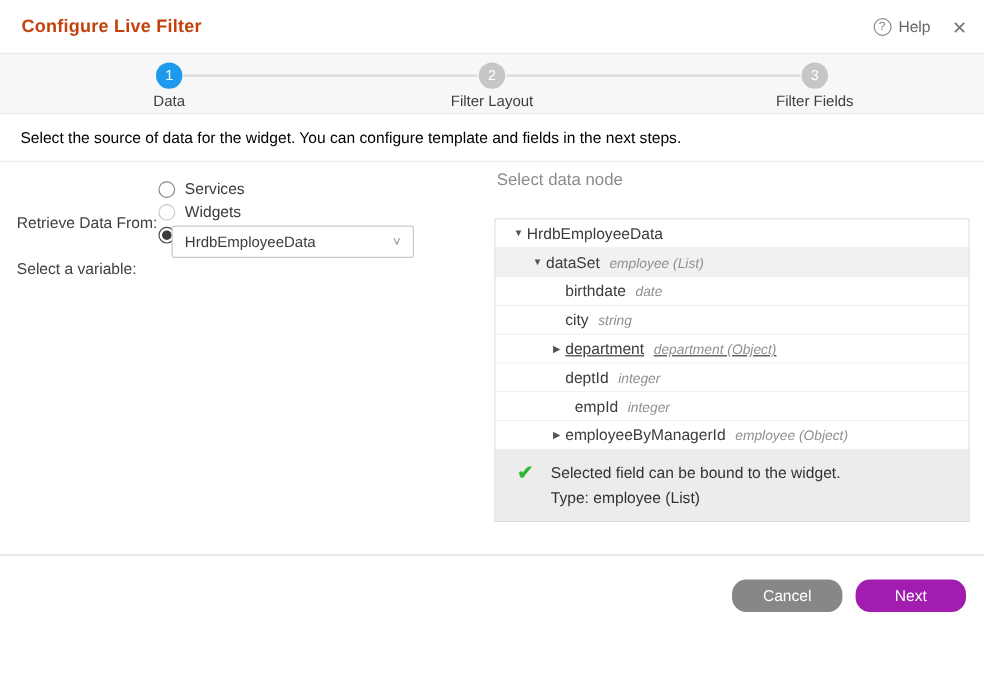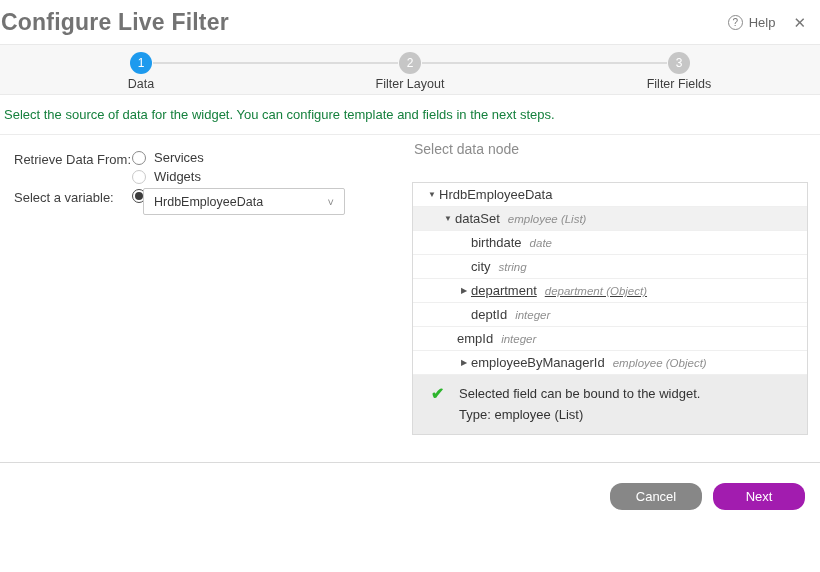--- a/index.html
+++ b/index.html
@@ -2,22 +2,22 @@
 <html><head>
 <meta charset="utf-8">
 <style>
   * { margin:0; padding:0; box-sizing:border-box; }
   html,body { width:820px; height:572px; background:#fff; overflow:hidden;
     font-family:"Liberation Sans", sans-serif; -webkit-font-smoothing:antialiased; }
   .dialog { position:relative; width:820px; height:572px; background:#fff; }
 
   
   .hdr { position:relative; height:45px; border-bottom:1px solid #e9e9e9; background:#fff; }
-  .hdr-title { position:absolute; left:1px; top:0; line-height:45px; font-size:23px;
-    font-weight:700; color:#737373; letter-spacing:.2px; }
+  .hdr-title { position:absolute; left:18px; top:0; line-height:45px; font-size:15px;
+    font-weight:700; color:#c2410c; letter-spacing:.2px; }
   .hdr-right { position:absolute; right:10px; top:0; height:45px; display:flex;
     align-items:center; gap:14px; }
   .help-btn { display:flex; align-items:center; gap:6px; color:#666; font-size:13px; cursor:pointer; }
   .qmark { display:inline-flex; align-items:center; justify-content:center; width:15px; height:15px;
     border:1px solid #8a8a8a; border-radius:50%; font-size:10px; color:#777; }
   .close-btn { color:#777; font-size:15px; cursor:pointer; padding:0 4px; }
 
   
   .stepper { position:relative; height:50px; background:#f7f7f7; border-bottom:1px solid #eaeaea; }
   .connector { position:absolute; top:17px; height:2px; background:#dcdcdc; }
@@ -25,26 +25,26 @@
   .connector.c2 { left:422px; width:245px; }
   .step { position:absolute; top:7px; width:120px; margin-left:-60px; text-align:center; }
   .step.s1 { left:141px; } .step.s2 { left:410px; } .step.s3 { left:679px; }
   .step-circle { display:inline-flex; align-items:center; justify-content:center;
     width:22px; height:22px; border-radius:50%; background:#c6c6c6; color:#fff;
     font-size:12px; cursor:pointer; }
   .step.active .step-circle { background:#1d9aee; }
   .step-label { margin-top:3px; font-size:12.5px; color:#3f3f3f; }
 
   
-  .desc { height:40px; line-height:40px; padding-left:4px; font-size:13px; color:#15803d;
+  .desc { height:40px; line-height:40px; padding-left:17px; font-size:13px; color:#000000;
     border-bottom:1px solid #ececec; background:#fff; }
 
   
   .body { position:relative; height:327px; }
-  .lbl { position:absolute; font-size:13px; color:#3f3f3f; }
+  .lbl { position:absolute; font-size:13px; color:#3f3f3f;margin-top:26px; }
   .lbl-retrieve { left:14px; top:17px; }
   .lbl-variable { left:14px; top:55px; }
 
   .radio-group { position:absolute; left:132px; top:15px; display:flex; gap:4px;flex-direction:column; }
   .radio-opt { display:flex; align-items:center; gap:8px; cursor:pointer; font-size:13px; color:#3a3a3a; }
   .radio-dot { width:14px; height:14px; border-radius:50%; background:#fff; border:1px solid #8a8a8a;
     display:inline-flex; align-items:center; justify-content:center; flex:0 0 auto; }
   .radio-opt.disabled .radio-dot { border-color:#c9c9c9; }
   .radio-opt.selected .radio-dot { border-color:#4a4a4a; }
   .radio-opt.selected .radio-dot::after { content:""; width:8px; height:8px; border-radius:50%; background:#3c3c3c; }
@@ -155,21 +155,21 @@
             <span class="tree-name" style="left: 58px;">city<span class="tree-type">string</span></span>
           </div>
           <div class="tree-row">
             <span class="tree-caret" style="left: 44px;">▶</span>
             <span class="tree-name" style="left: 58px; text-decoration: underline;">department<span class="tree-type">department (Object)</span></span>
           </div>
           <div class="tree-row">
             <span class="tree-name" style="left: 58px;">deptId<span class="tree-type">integer</span></span>
           </div>
           <div class="tree-row">
-            <span class="tree-name" style="left: 44px;">empId<span class="tree-type">integer</span></span>
+            <span class="tree-name" style="left: 66px;">empId<span class="tree-type">integer</span></span>
           </div>
           <div class="tree-row">
             <span class="tree-caret" style="left: 44px;">▶</span>
             <span class="tree-name" style="left: 58px;">employeeByManagerId<span class="tree-type">employee (Object)</span></span>
           </div>
           <div class="status-box">
           <span class="status-check">✔</span>
           <div class="status-line1">Selected field can be bound to the widget.</div>
           <div class="status-line2">Type: employee (List)</div>
         </div>

